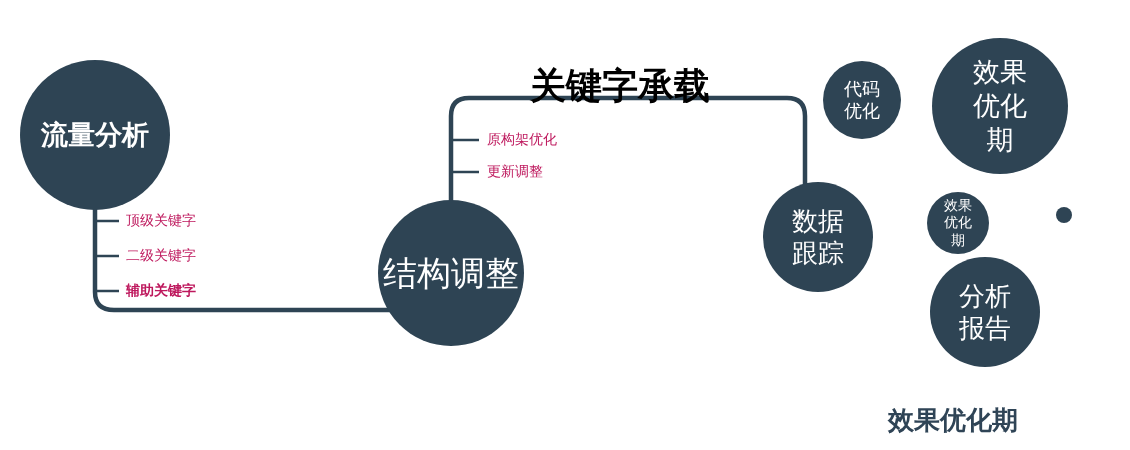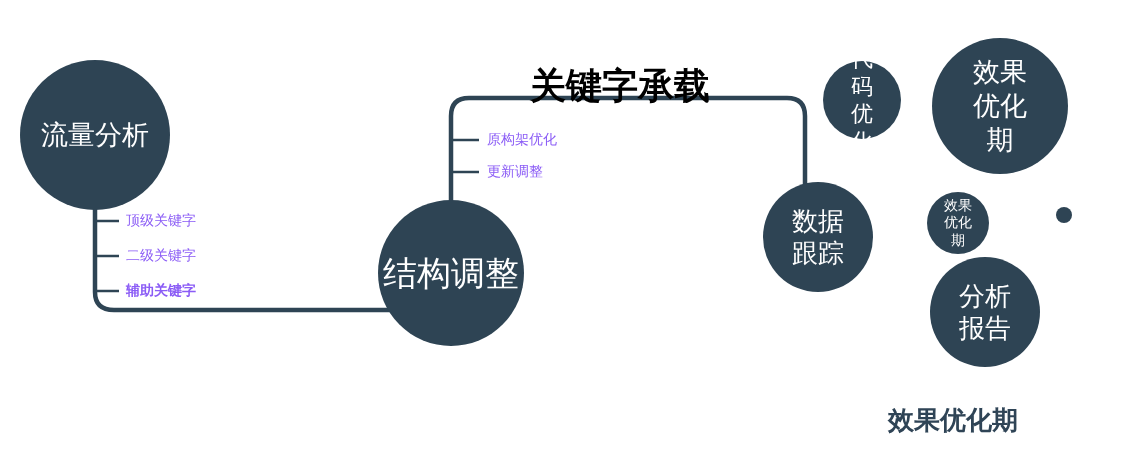--- a/index.html
+++ b/index.html
@@ -15,25 +15,25 @@
     position:absolute;
     border-radius:50%;
     background:#2e4454;
     color:#ffffff;
     display:flex;align-items:center;justify-content:center;
     text-align:center;
     line-height:1.25;
   }
   .node span{display:block;}
   
-  .n-traffic{left:20px;top:60px;width:150px;height:150px;font-size:27px;}
+  .n-traffic{left:20px;top:60px;width:150px;height:150px;font-size:27px;font-weight:bold;}
   .n-structure{left:378px;top:200px;width:146px;height:146px;font-size:34px;}
   .n-data{left:763px;top:182px;width:110px;height:110px;font-size:26px;}
   .n-data span{width:56px;}
-  .n-code{left:823px;top:61px;width:78px;height:78px;font-size:22px;}
+  .n-code{left:823px;top:61px;width:78px;height:78px;font-size:18px;}
   .n-code span{width:40px;}
   .n-link{left:932px;top:38px;width:136px;height:136px;font-size:27px;}
   .n-link span{width:58px;}
   .n-update{left:927px;top:192px;width:62px;height:62px;font-size:14px;}
   .n-update span{width:32px;}
   .n-report{left:930px;top:257px;width:110px;height:110px;font-size:26px;}
   .n-report span{width:56px;}
   .n-dot{left:1056px;top:207px;width:16px;height:16px;}
   
   .edge-label{
@@ -41,21 +41,21 @@
     color:#000000;
     font-weight:700;
     font-size:36px;
     white-space:nowrap;
   }
   .lbl-user-base{left:155px;top:330px;}
   .lbl-keyword{left:530px;top:62px;}
   
   .branch-label{
     position:absolute;
-    color:#8b5cf6;
+    color:#be185d;
     font-size:14px;
     white-space:nowrap;
     transform:translateY(-50%);
   }
   .bl-1{left:126px;top:221px;}
   .bl-2{left:126px;top:256px;}
   .bl-3{left:126px;top:291px;font-weight:bold;}
   .bm-1{left:487px;top:140px;}
   .bm-2{left:487px;top:172px;}
   

